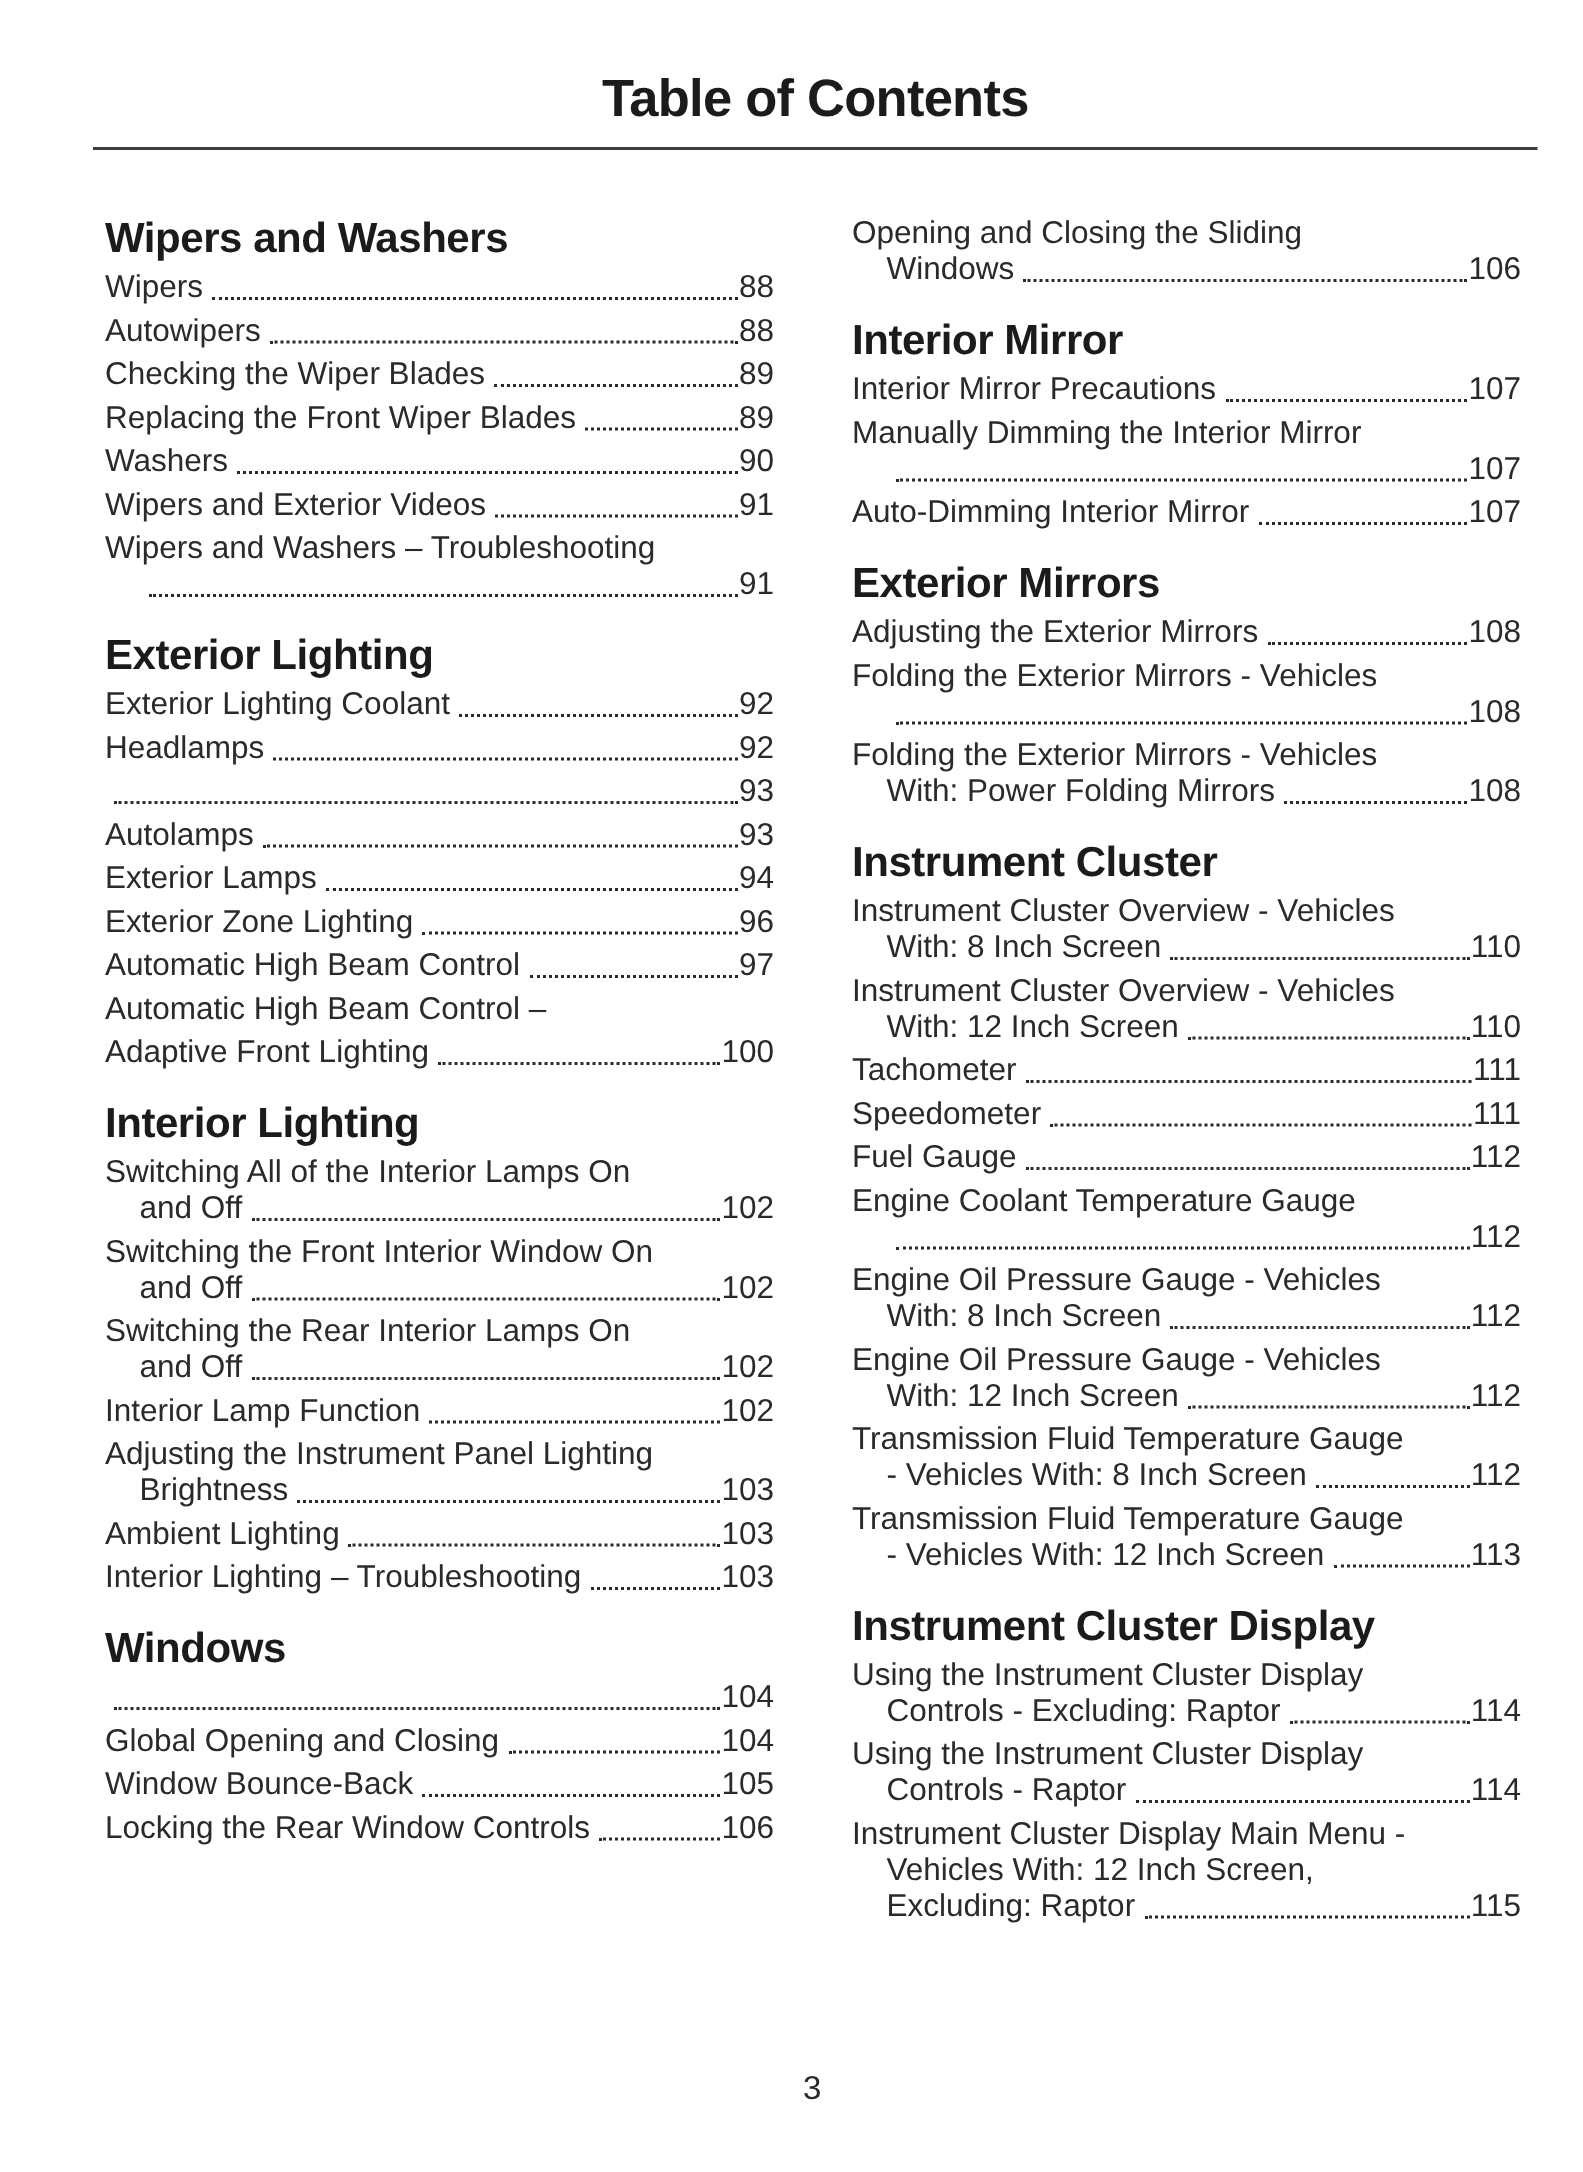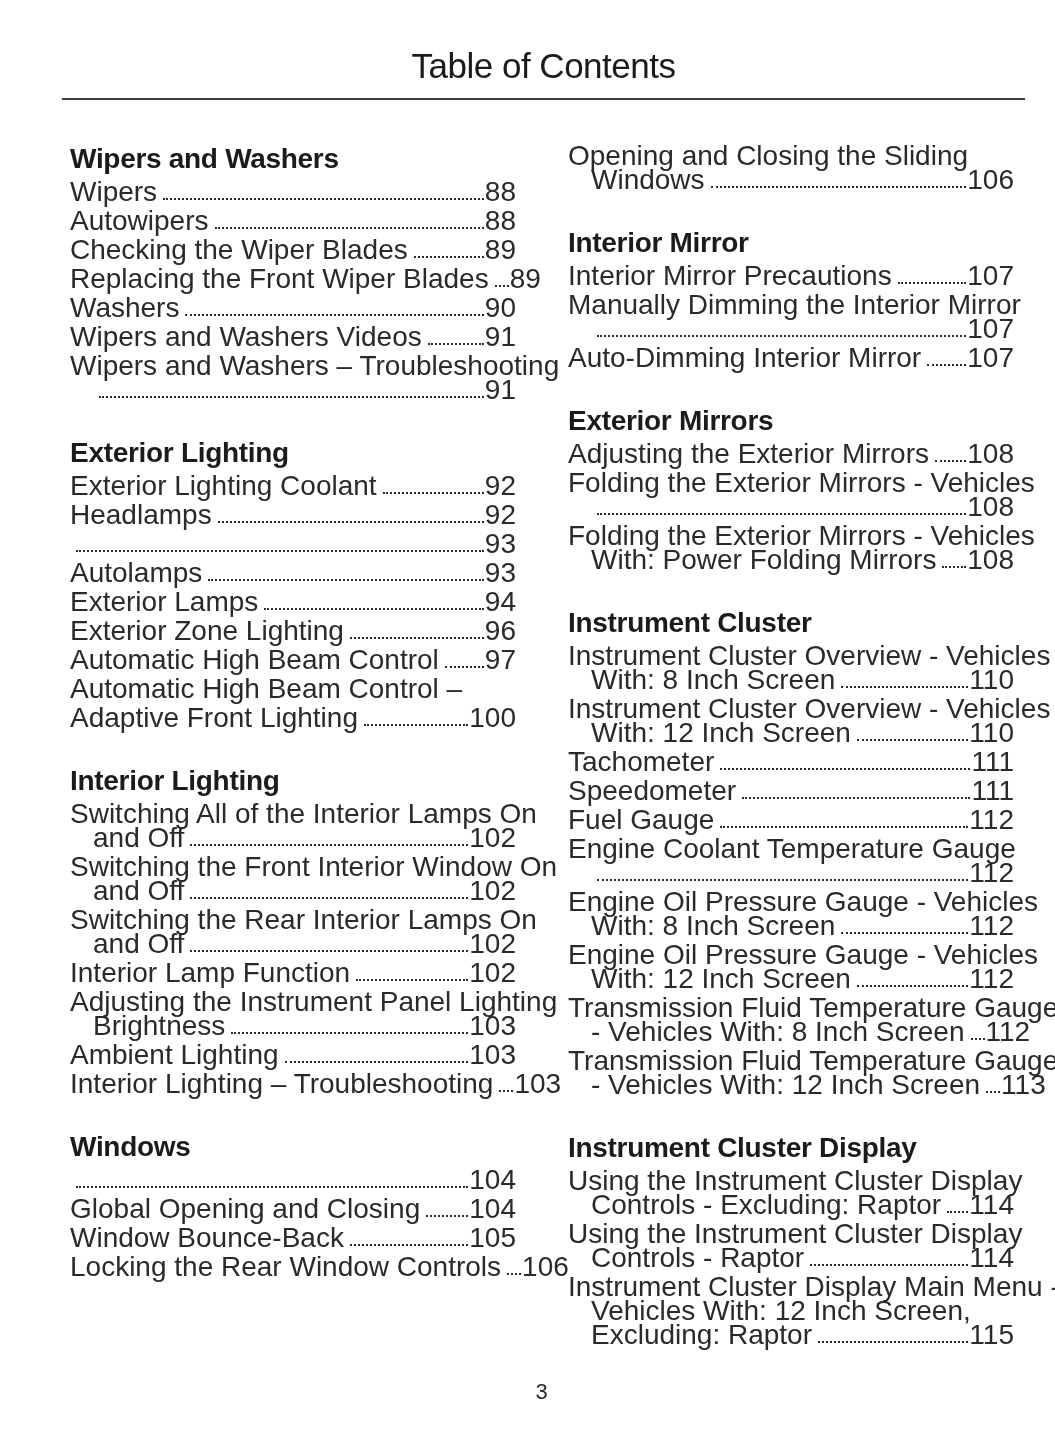--- a/index.html
+++ b/index.html
@@ -11,49 +11,49 @@
     color: #262324;
     position: relative;
     overflow: hidden;
   }
   .head-wrap { padding: 46px 30px 0 62px; }
   .title {
     margin: 0;
     text-align: center;
     font-size: 35px;
     line-height: 40px;
-    font-weight: 400;
+    font-weight: 700;
     letter-spacing: -0.5px;
     color: #1c1a1b;
   }
   .rule {
     margin: 12px 30px 0 62px;
     height: 2px;
     background: #3f3c3d;
   }
   .columns {
     display: flex;
     gap: 52px;
     padding: 0 29px 0 70px;
     margin-top: 44px;
   }
   .col { width: 446px; flex: 0 0 auto; }
-  .section { margin-top: 36px; }
+  .section { margin-top: 20px; }
   .section:first-child { margin-top: 0; }
   .heading {
     margin: 0 0 6px 0;
     font-size: 28px;
     line-height: 30px;
     font-weight: 800;
     letter-spacing: -0.3px;
     color: #1c1a1b;
   }
   .entry {
     margin-bottom: 5px;
-    font-size: 28px;
+    font-size: 21px;
     line-height: 24px;
     color: #2b292a;
   }
   .line { white-space: nowrap; }
   .cont { padding-left: 23px; }
   .lastline { display: flex; align-items: flex-end; }
   .t { white-space: nowrap; }
   .dots {
     flex: 1 1 auto;
     min-width: 14px;
@@ -114,21 +114,21 @@
           </div>
           <div class="entry">
             <div class="line lastline">
               <span class="t">Washers</span>
               <span class="dots"></span>
               <span class="pg">90</span>
             </div>
           </div>
           <div class="entry">
             <div class="line lastline">
-              <span class="t">Wipers and Washers Videos</span>
+              <span class="t">Wipers and Exterior Videos</span>
               <span class="dots"></span>
               <span class="pg">91</span>
             </div>
           </div>
           <div class="entry">
             <div class="line">Wipers and Washers – Troubleshooting</div>
             <div class="line lastline cont">
               <span class="t"></span>
               <span class="dots"></span>
               <span class="pg">91</span>

